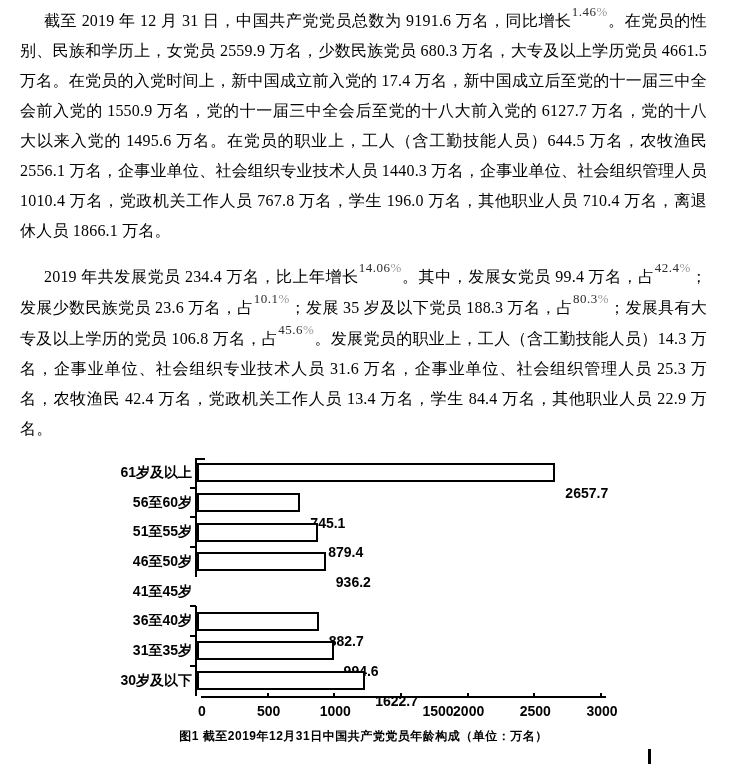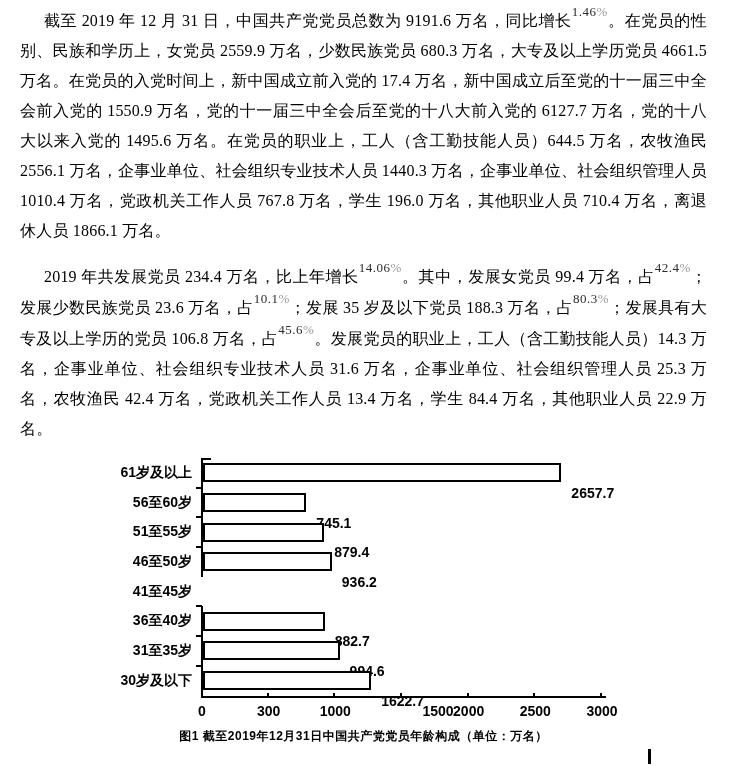--- a/index.html
+++ b/index.html
@@ -37,21 +37,21 @@
   sup.pct-sup .pct { color: #9a9a9a; }
   
   .chart {
     margin: 14px 0 0 0;
     font-family: "Liberation Sans", "DejaVu Sans", sans-serif;
     font-weight: 700;
   }
   .chart-row { display: flex; height: 29.7px; align-items: center; }
   .row-label {
     flex: none;
-    width: 172px; padding-right: 9px;
+    width: 172px; padding-right: 3px;
     text-align: right;
     font-size: 14px;
   }
   .bar-wrap {
     position: relative;
     flex: 1;
     align-self: stretch;
     border-left: 2px solid #000;
     display: flex; align-items: center;
   }
@@ -169,21 +169,21 @@
     <div class="xaxis" id="xaxis">
         <div class="xtick" style="left: 65.6667px;"></div>
         <div class="xtick" style="left: 132.333px;"></div>
         <div class="xtick" style="left: 199px;"></div>
         <div class="xtick" style="left: 265.667px;"></div>
         <div class="xtick" style="left: 332.333px;"></div>
         <div class="xtick" style="left: 399px;"></div>
       </div>
     <div class="xtick-labels" id="xtick-labels">
         <span class="xtick-label" style="left: 1px;">0</span>
-        <span class="xtick-label" style="left: 67.6667px;">300</span>
+        <span class="xtick-label" style="left: 67.6667px;">500</span>
         <span class="xtick-label" style="left: 134.333px;">1000</span>
         <span class="xtick-label" style="left: 201px; margin-left: 36px;">1500</span>
         <span class="xtick-label" style="left: 267.667px;">2000</span>
         <span class="xtick-label" style="left: 334.333px;">2500</span>
         <span class="xtick-label" style="left: 401px;">3000</span>
       </div>
     <figcaption class="chart-caption">图1 截至2019年12月31日中国共产党党员年龄构成（单位：万名）</figcaption>
   </figure>
 
   <div class="text-cursor"></div>

